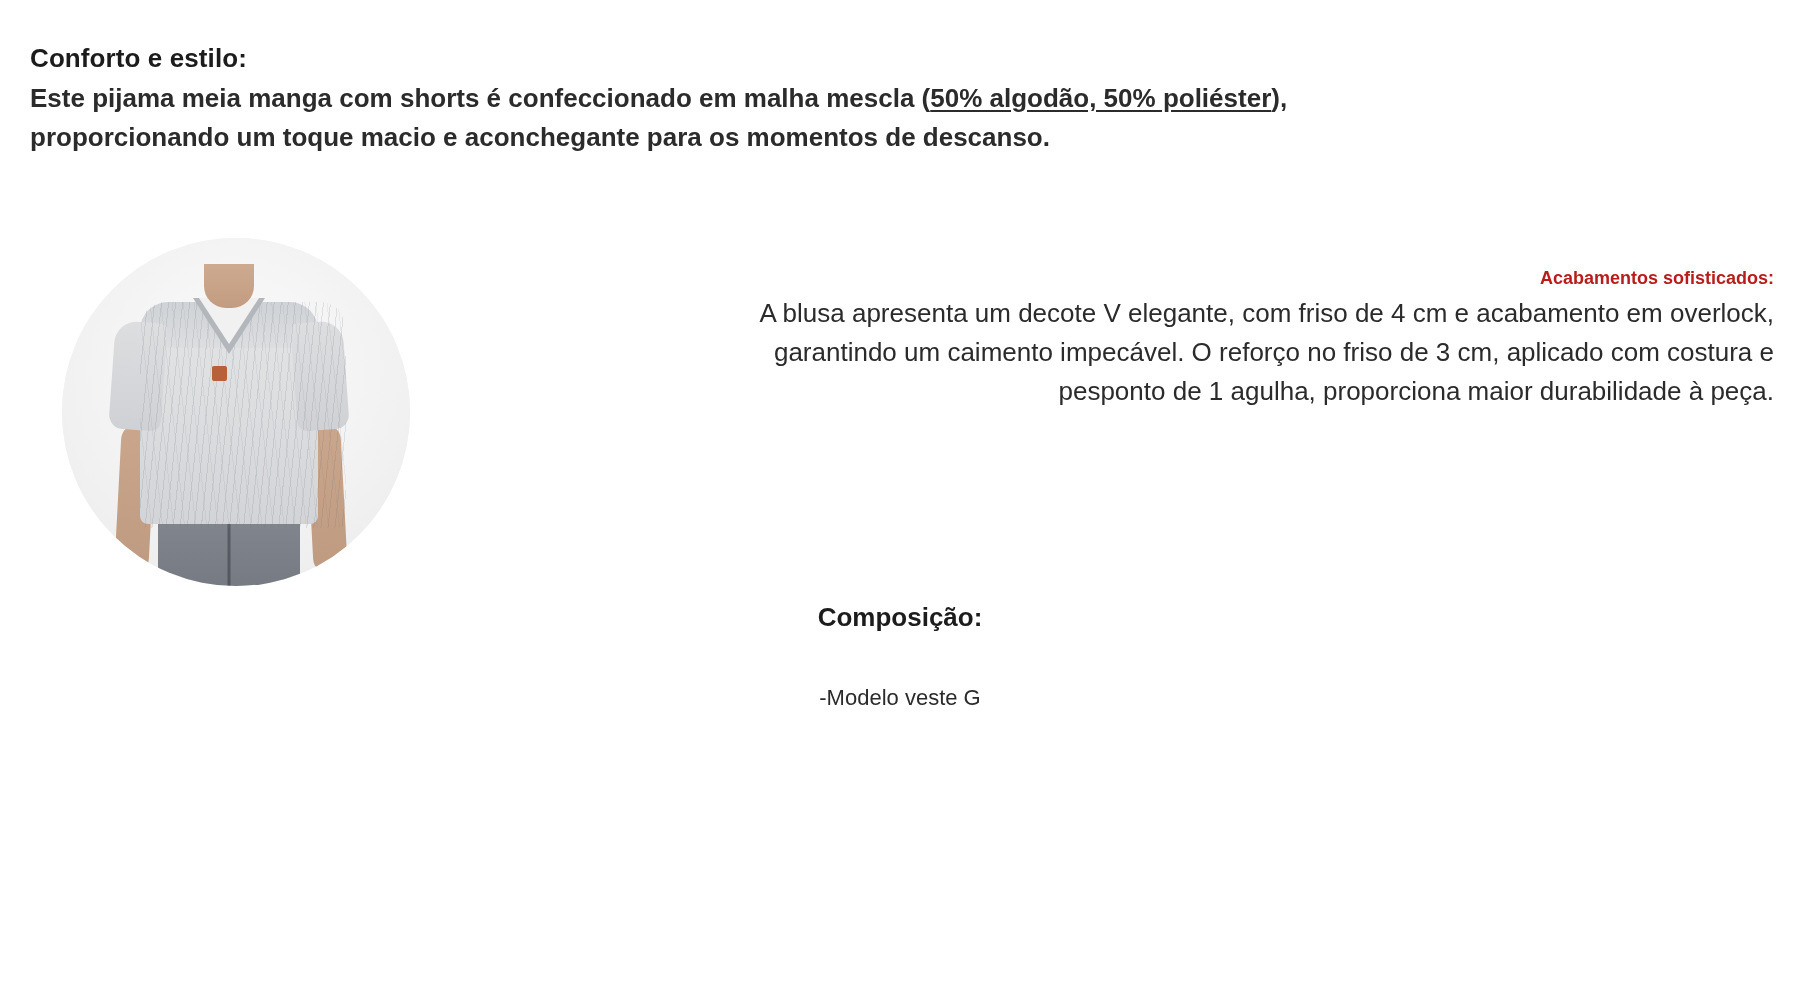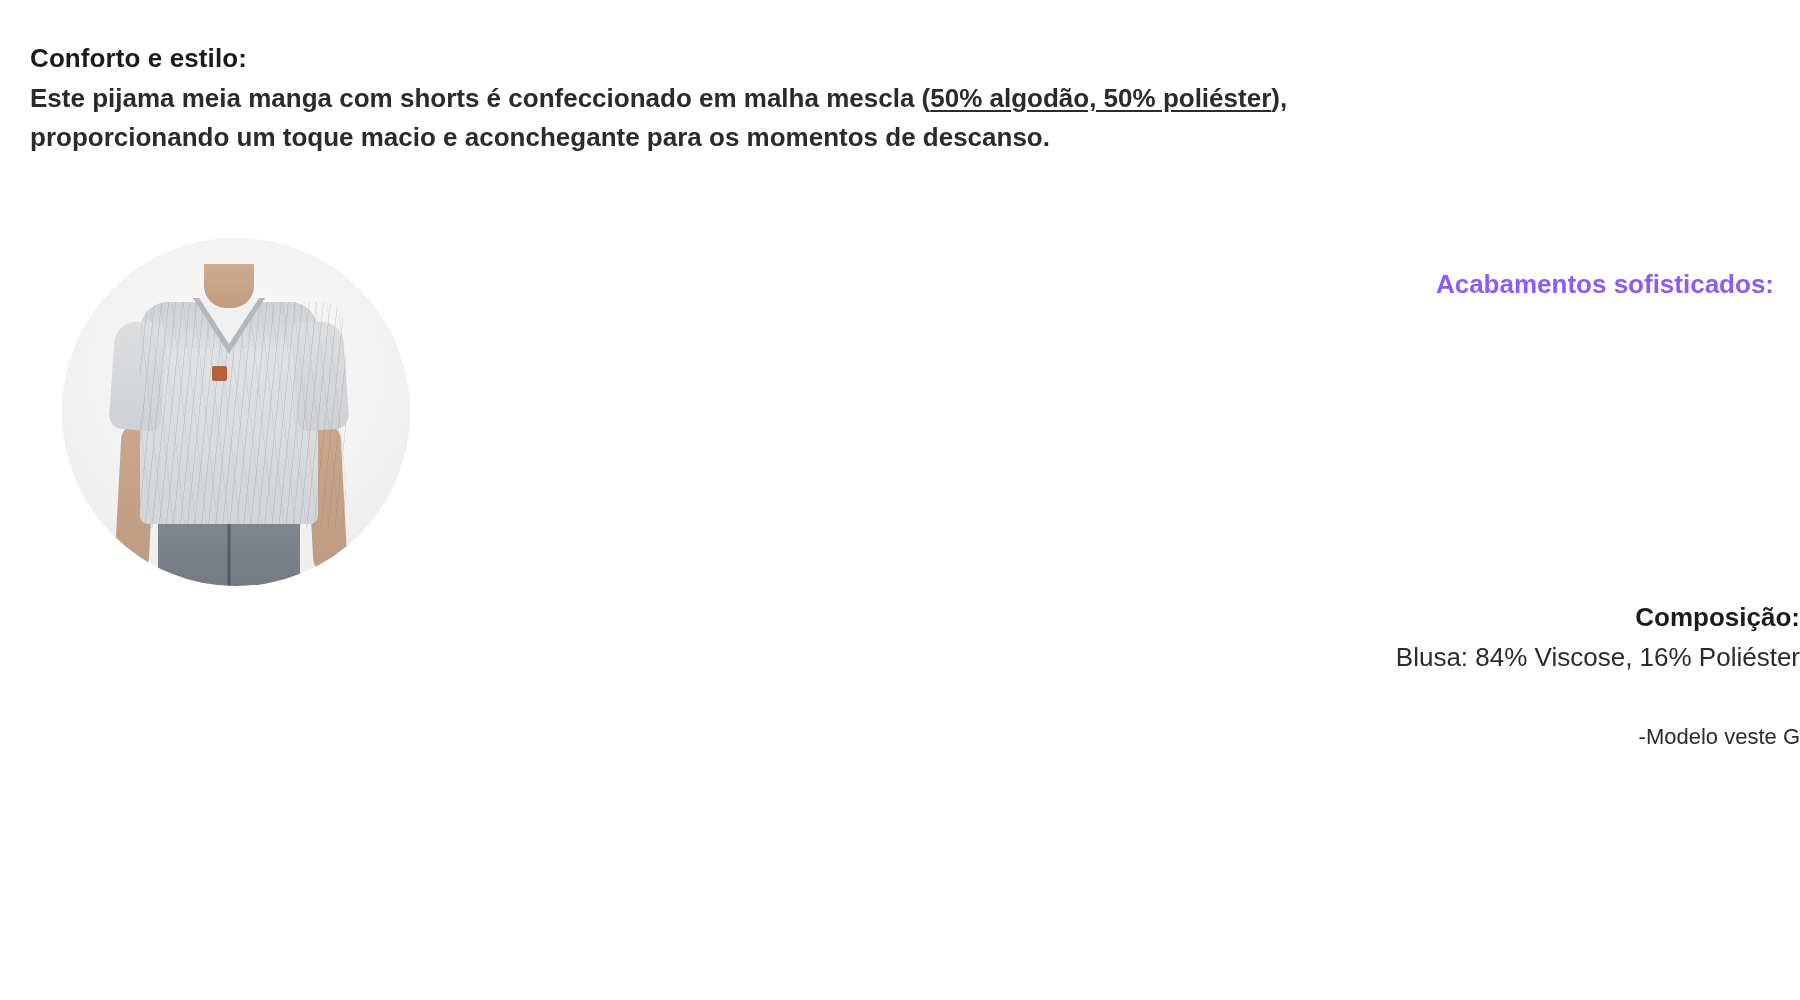--- a/index.html
+++ b/index.html
@@ -197,40 +197,40 @@
 
   
   .finish-block {
     position: absolute;
     right: 26px;
     top: 266px;
     width: 1110px;
     text-align: right;
   }
   .finish-heading {
-    font-size: 26px;
+    font-size: 18px;
     font-weight: bold;
     line-height: 1.42;
-    color: #8b5cf6;
+    color: #b91c1c;
     margin: 0 0 2px 0;
   }
   .finish-text {
     font-size: 26px;
     line-height: 1.50;
     color: #2b2b2b;
     margin: 0;
   }
 
   
   .composition-block {
     position: absolute;
     left: 0;
     right: 0;
     top: 598px;
-    text-align: right;
+    text-align: center;
   }
   .comp-heading {
     font-size: 26px;
     font-weight: bold;
     line-height: 1.48;
     color: #1c1c1c;
     margin: 0 0 2px 0;
   }
   .comp-line {
     font-size: 26px;
@@ -270,22 +270,22 @@
       <div class="fig-texture"></div>
       <div class="fig-neck"></div>
       <div class="fig-neck-in"></div>
       <div class="fig-chin"></div>
       <div class="fig-badge"></div>
     </div>
   </figure>
 
   <section class="finish-block">
     <h2 class="finish-heading">Acabamentos sofisticados:</h2>
+    <p class="finish-text">A blusa apresenta um decote V elegante, com friso de 4 cm e acabamento em overlock, garantindo um caimento impecável. O reforço no friso de 3 cm, aplicado com costura e pesponto de 1 agulha, proporciona maior durabilidade à peça.</p>
   </section>
 
   <section class="composition-block">
     <h2 class="comp-heading">Composição:</h2>
-    <p class="comp-line">Blusa: 84% Viscose, 16% Poliéster</p>
     <div class="comp-gap"></div>
     <p class="comp-model">-Modelo veste G</p>
   </section>
 
 </div>
 
 </body></html>

